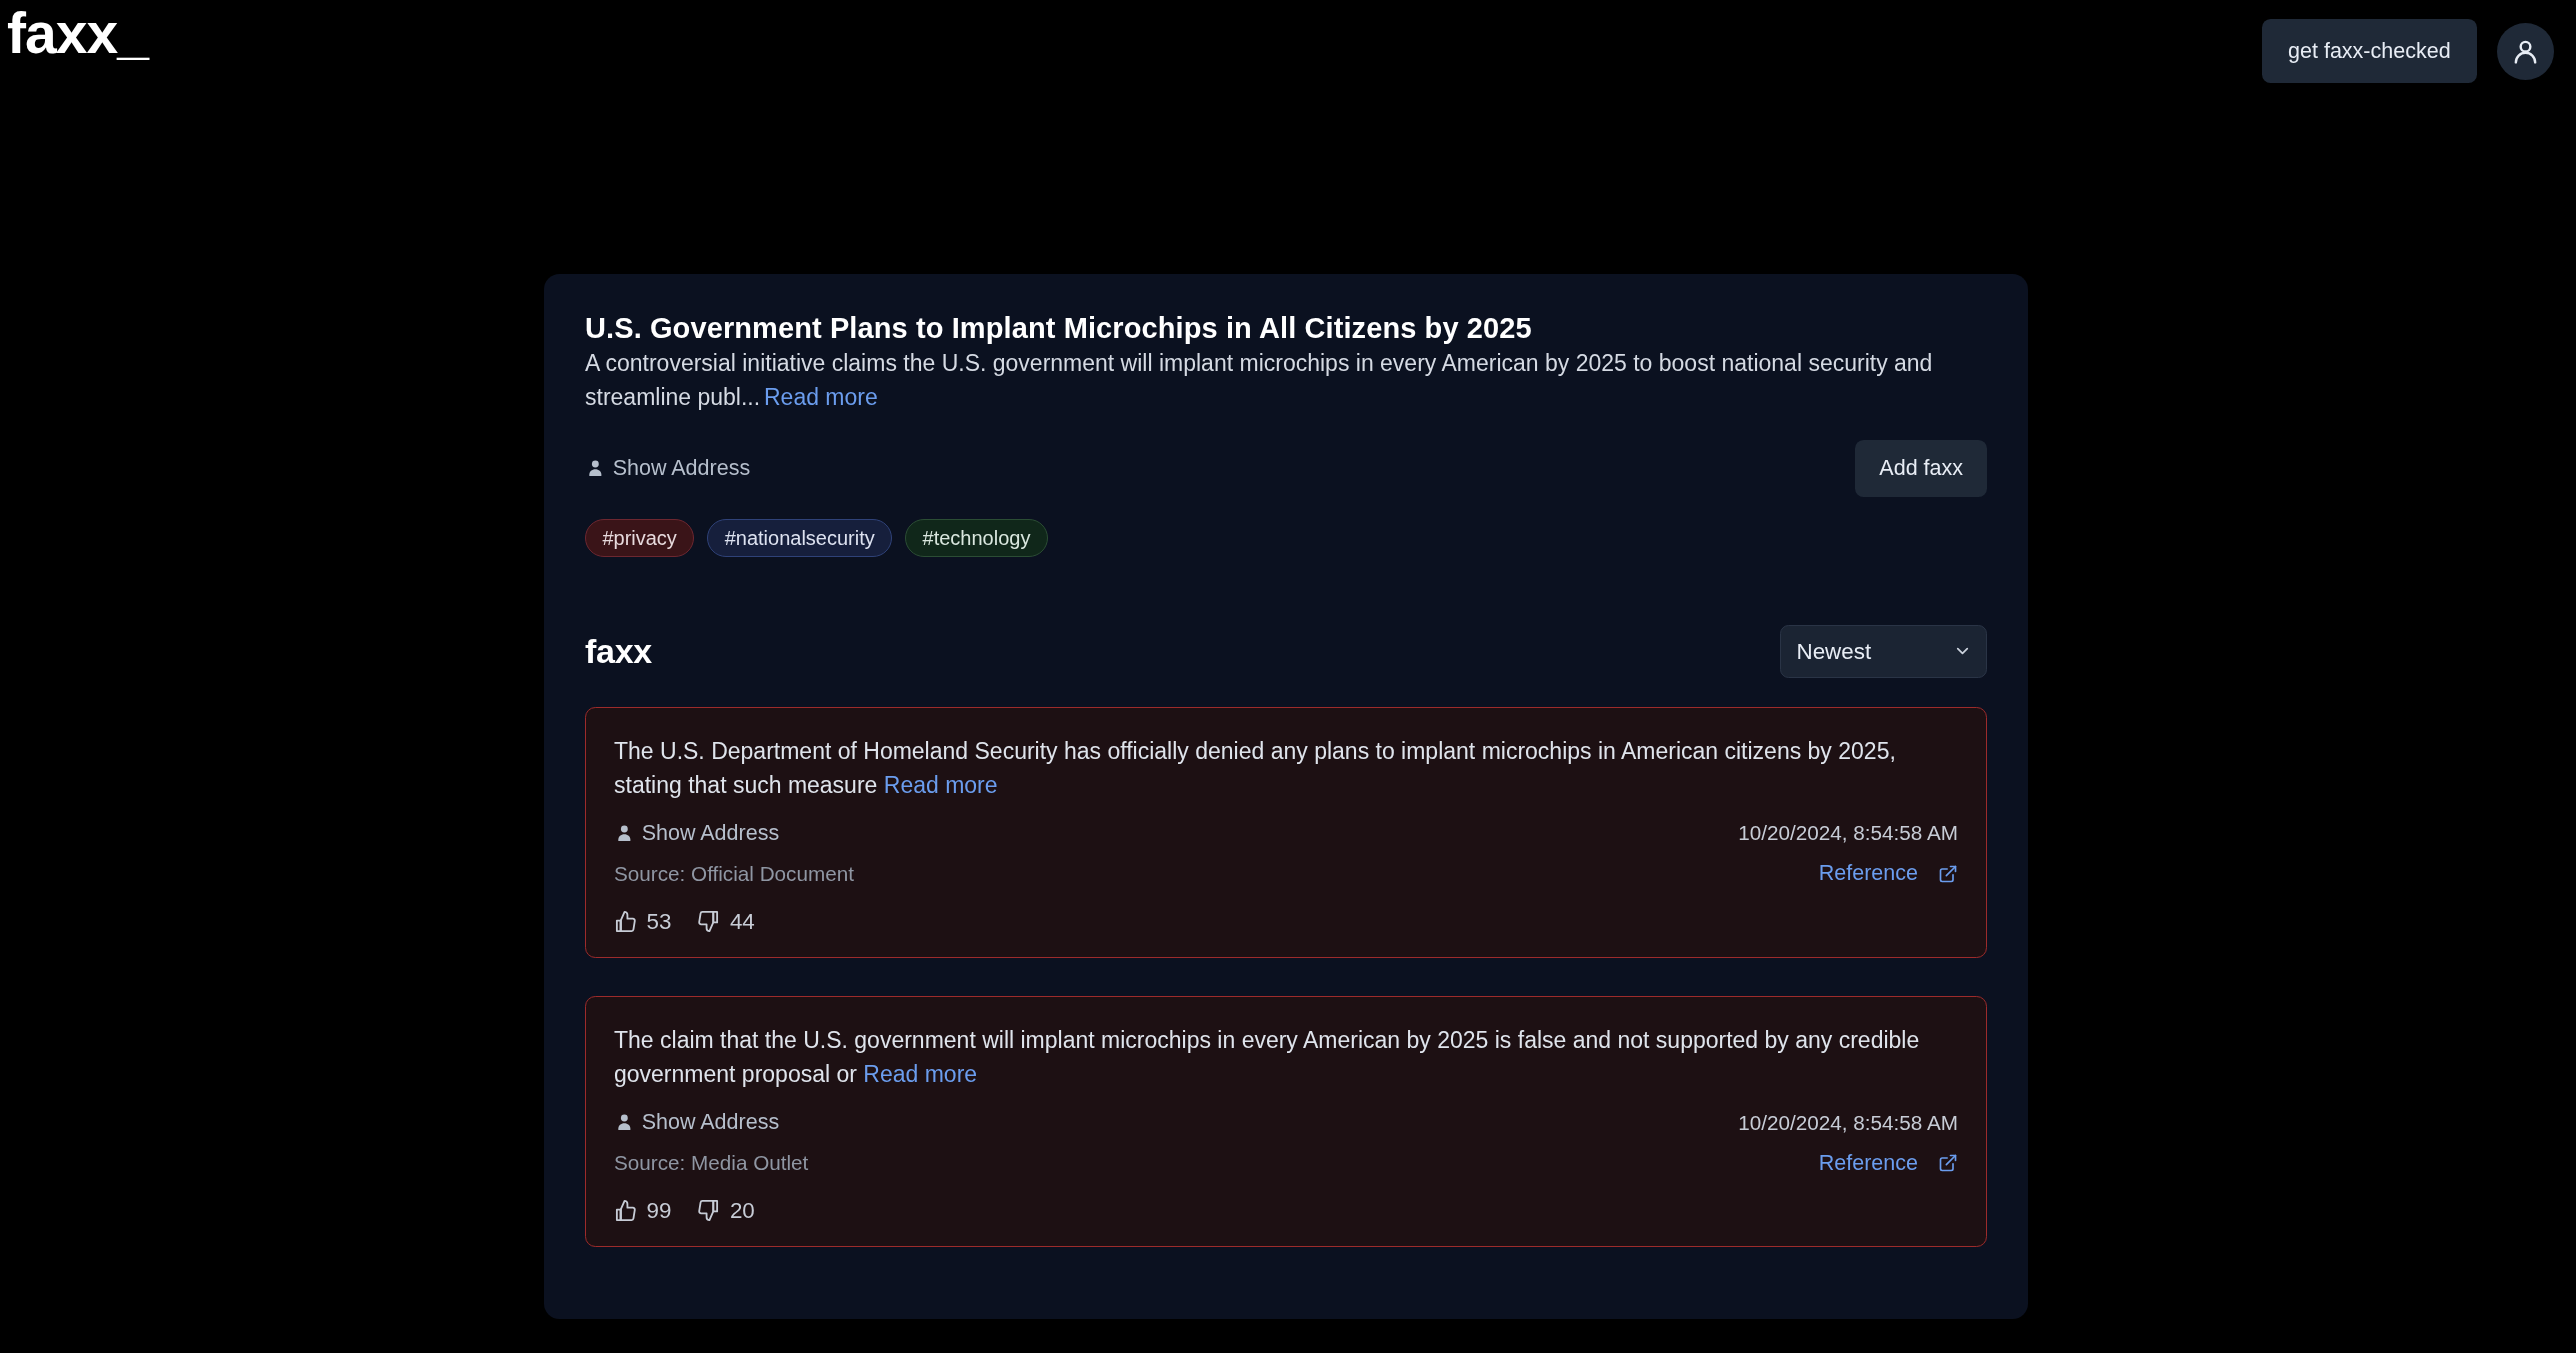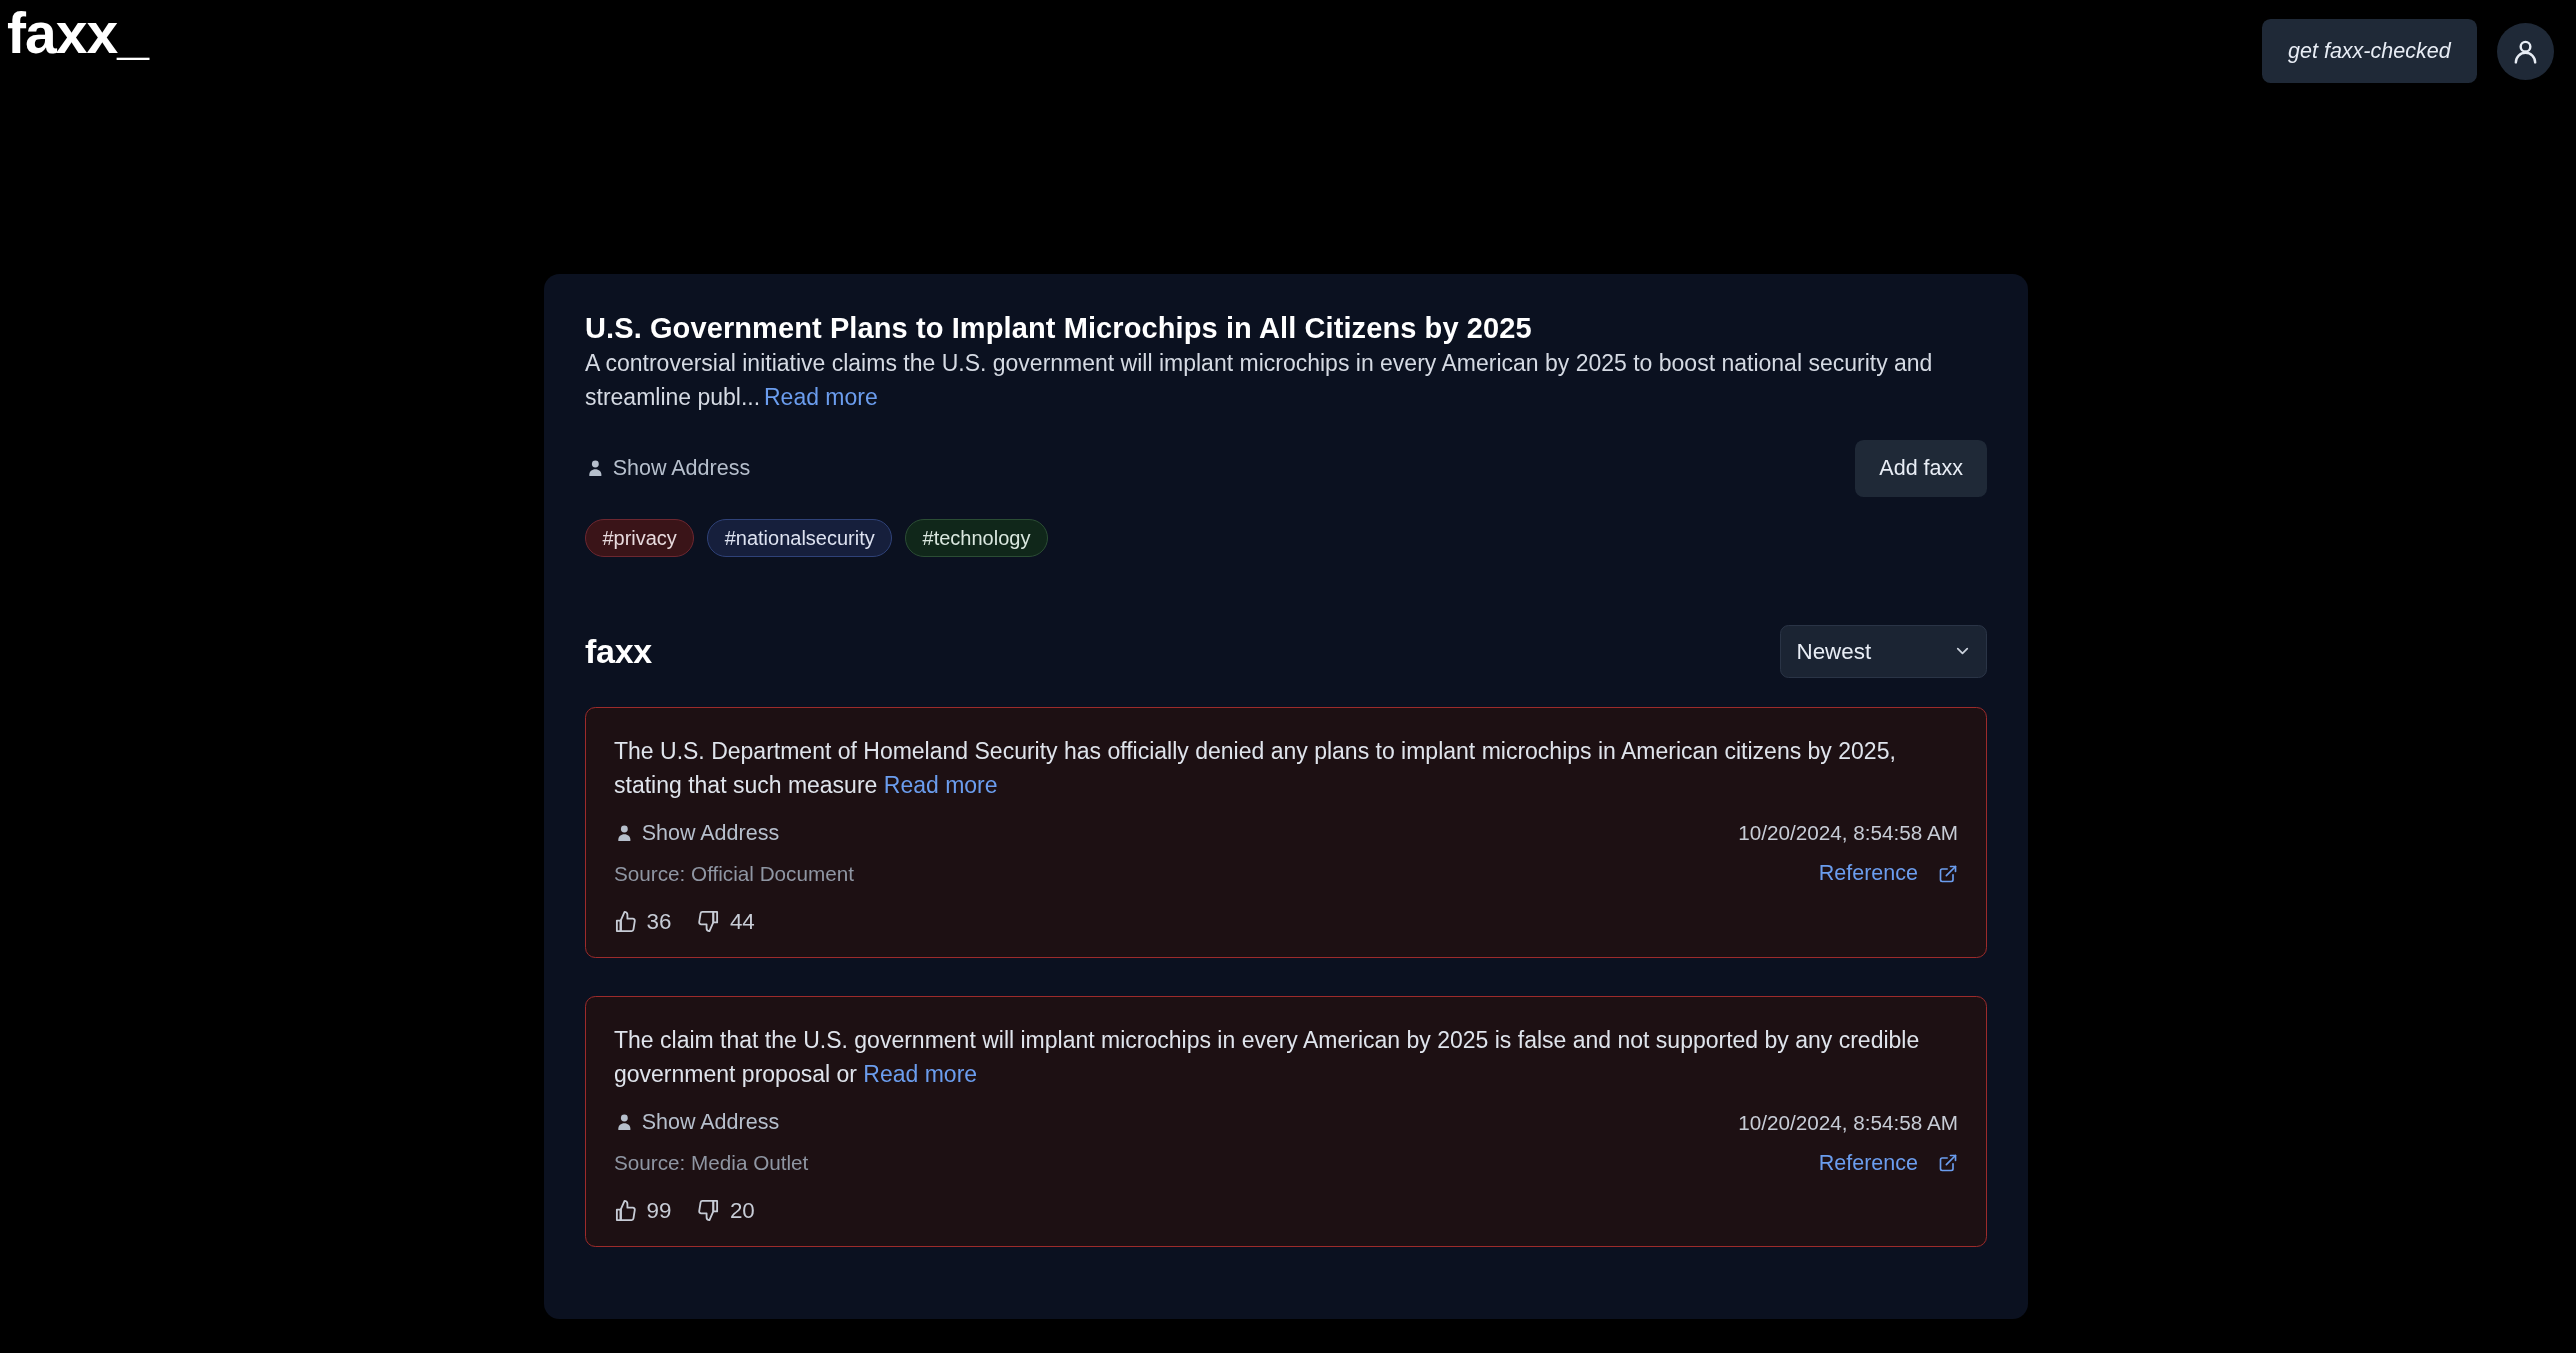--- a/index.html
+++ b/index.html
@@ -43,21 +43,20 @@
     color: #e8edf5;
     border: none;
     border-radius: 8.6px;
     font-size: 21.5px;
     font-family: "Liberation Sans", sans-serif;
     padding: 0 26px;
     height: 64px;
     line-height: 57px;
     cursor: pointer;
     white-space: nowrap;
-    font-style: italic;
   }
   .avatar-btn {
     width: 57px;
     height: 57px;
     border-radius: 50%;
     background: #1f2937;
     border: none;
     display: flex;
     align-items: center;
     justify-content: center;
@@ -341,21 +340,21 @@
         </div>
         <div class="votes">
           <span class="vote">
             <span>
               <svg viewBox="0 0 24 24" fill="none" stroke="#c7ccd6" stroke-width="1.9" stroke-linecap="round" stroke-linejoin="round">
                 <path d="M14 9V5a3 3 0 0 0-3-3l-4 9v11h11.3a2 2 0 0 0 2-1.7l1.4-9a2 2 0 0 0-2-2.3z"></path>
                 <line x1="7" y1="11" x2="7" y2="22"></line>
                 <path d="M3 11h4v11H3z"></path>
               </svg>
             </span>
-            <span>36</span>
+            <span>53</span>
           </span>
           <span class="vote">
             <span>
               <svg viewBox="0 0 24 24" fill="none" stroke="#c7ccd6" stroke-width="1.9" stroke-linecap="round" stroke-linejoin="round">
                 <path d="M10 15v4a3 3 0 0 0 3 3l4-9V2H5.7a2 2 0 0 0-2 1.7l-1.4 9a2 2 0 0 0 2 2.3z"></path>
                 <path d="M17 2h4v11h-4z"></path>
               </svg>
             </span>
             <span>44</span>
           </span>

